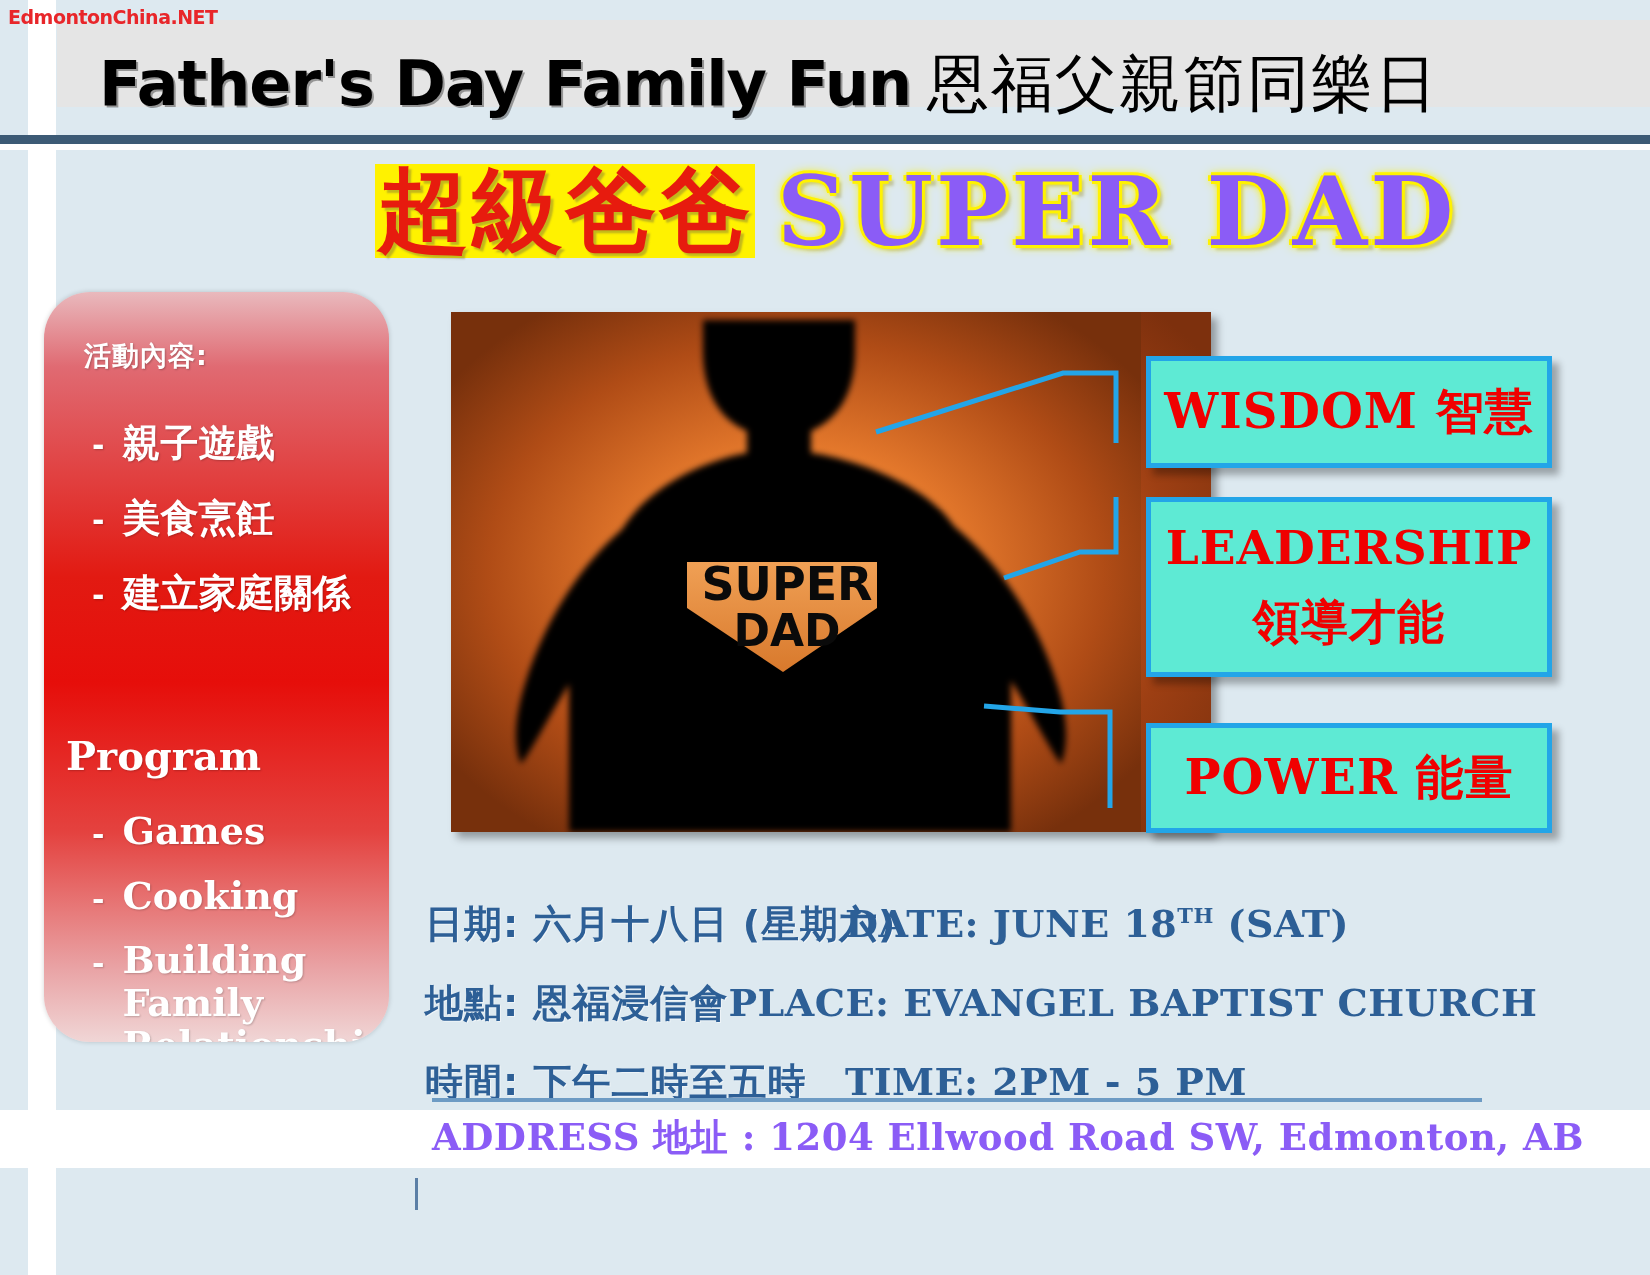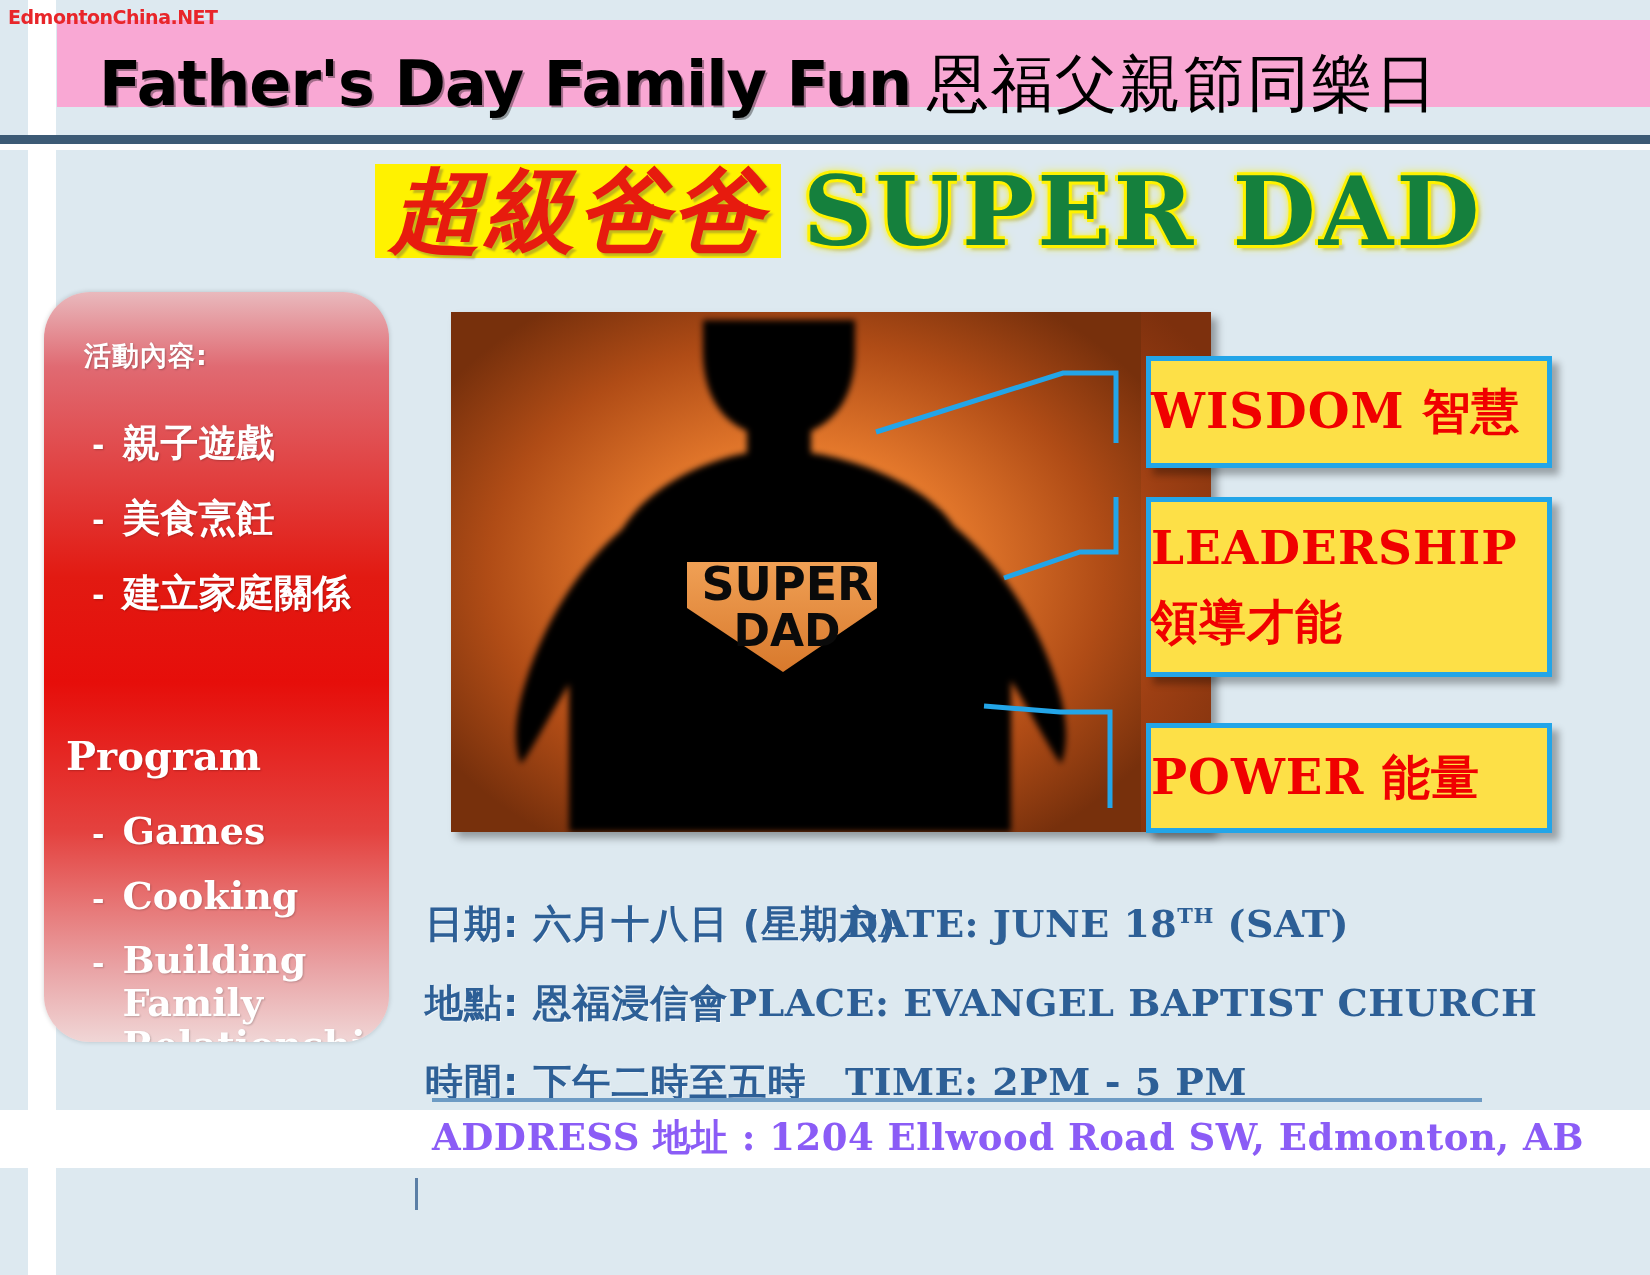--- a/index.html
+++ b/index.html
@@ -19,21 +19,21 @@
   .white-strip-v{
     position:absolute;top:0;width:28px;height:1275px;background:#ffffff;
   }
   .white-strip-h{
     position:absolute;left:0;width:1650px;background:#ffffff;
   }
 
   
   .header{
     position:absolute;left:57px;top:20px;width:1593px;height:87px;
-    background:#f9a8d4;
+    background:#e5e5e5;
     display:flex;align-items:center;
   }
   .header-inner{
     margin-left:42px;
     white-space:nowrap;
     color:#000000;
     display:flex;align-items:baseline;gap:16px;
   }
   .title-en{
     font-family:"DejaVu Sans",sans-serif;
@@ -70,30 +70,29 @@
   
   .superdad-row{
     position:absolute;left:375px;top:152px;width:1000px;height:118px;
     display:flex;align-items:center;white-space:nowrap;
   }
   .sd-zh{
     font-family:"DejaVu Sans",sans-serif;
     font-weight:bold;font-size:92px;
     color:#e71b0e;
     background:#fff200;
-    padding:0 15px;
+    padding:0 2px;
     letter-spacing:2px;
     line-height:1.02;
     text-shadow:3px 3px 2px rgba(120,110,60,.45);
-    font-style:italic;
   }
   .sd-en{
     font-family:"DejaVu Serif",serif;
     font-weight:bold;font-size:96px;
-    color:#15803d;
+    color:#8b5cf6;
     margin-left:22px;
     letter-spacing:3px;
     text-shadow:
       0 0 2px #fff200, 0 0 6px #fff200, 0 0 12px #fff200,
       3px 0 0 #fff200, -3px 0 0 #fff200, 0 3px 0 #fff200, 0 -3px 0 #fff200,
       5px 5px 3px rgba(120,110,60,.35);
   }
 
   
   .left-panel{
@@ -144,24 +143,24 @@
     box-shadow:6px 6px 8px rgba(0,0,0,.35);
     overflow:hidden;
     background:radial-gradient(ellipse 62% 72% at 50% 52%,
         #f08a3c 0%, #e07a30 24%, #c4561c 52%, #9d3f13 74%, #7d300d 100%);
   }
   .hero svg{position:absolute;left:0;top:0;width:690px;height:520px;}
 
   
   .cbox{
     position:absolute;
-    background:#fde047;
+    background:#5eead4;
     border:5px solid #23a5e8;
     box-shadow:7px 7px 7px rgba(0,0,0,.3);
-    display:flex;flex-direction:column;align-items:flex-start;justify-content:center;
+    display:flex;flex-direction:column;align-items:center;justify-content:center;
     text-align:center;
   }
   .cbox-line{
     font-family:"DejaVu Serif",serif;
     font-weight:bold;
     color:#f00000;
     letter-spacing:1px;
     white-space:nowrap;
   }
   #box-wisdom{left:1146px;top:356px;width:396px;height:102px;}

